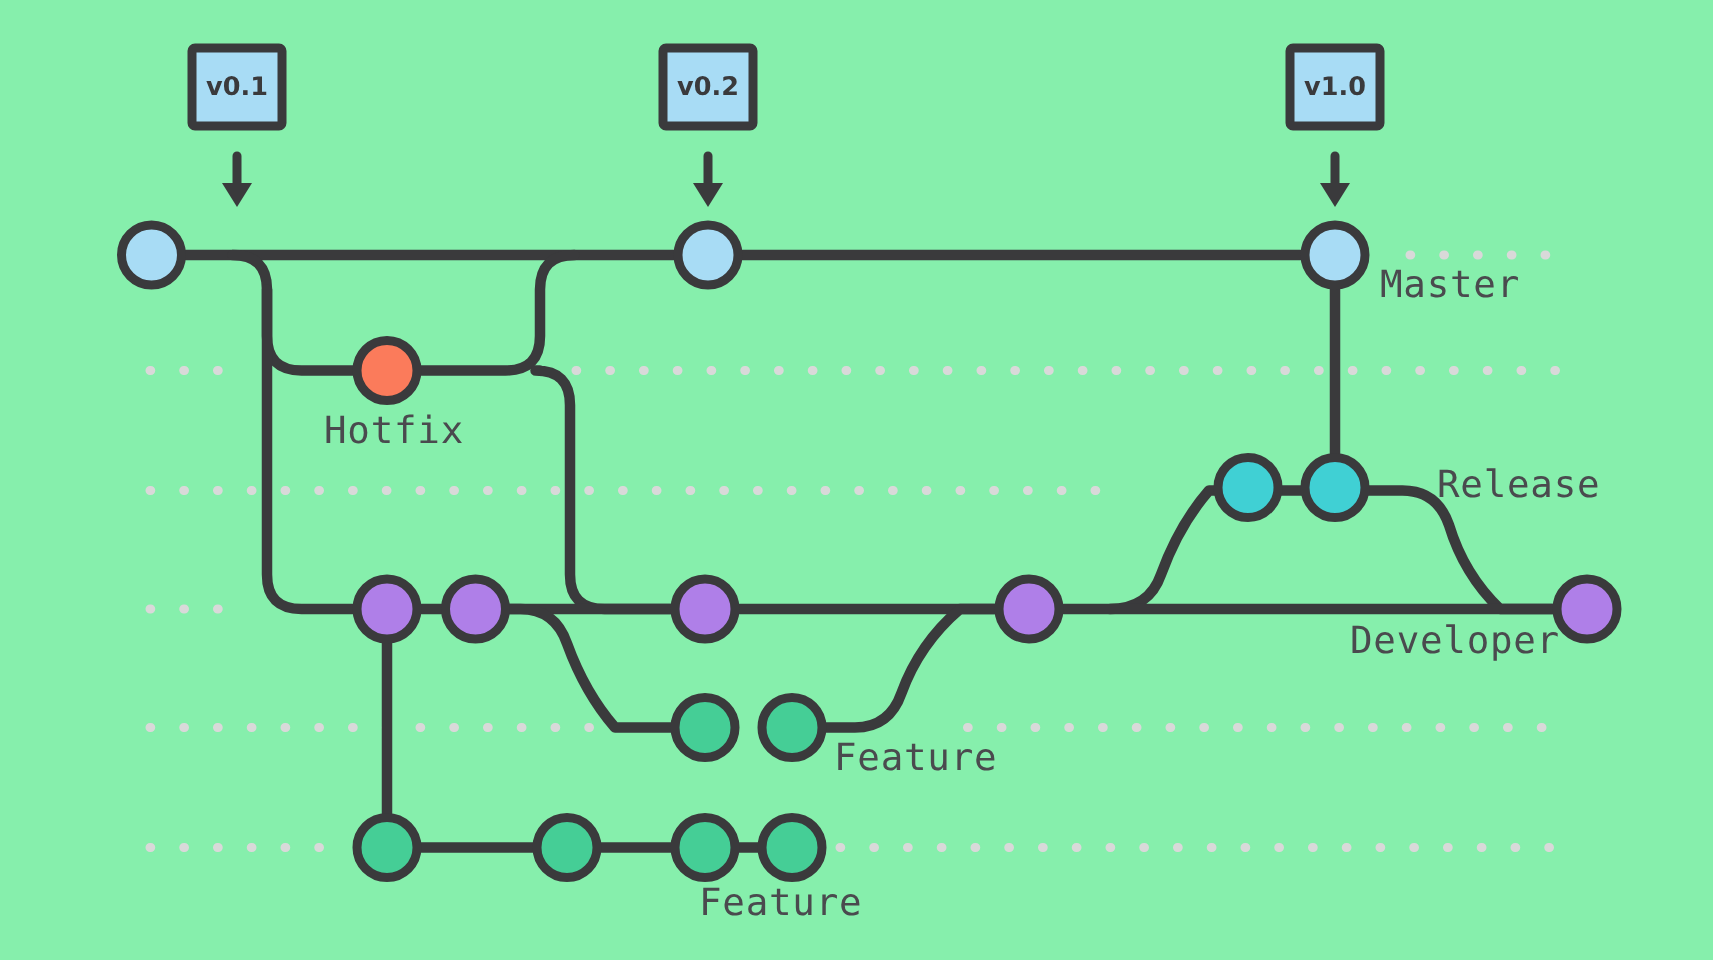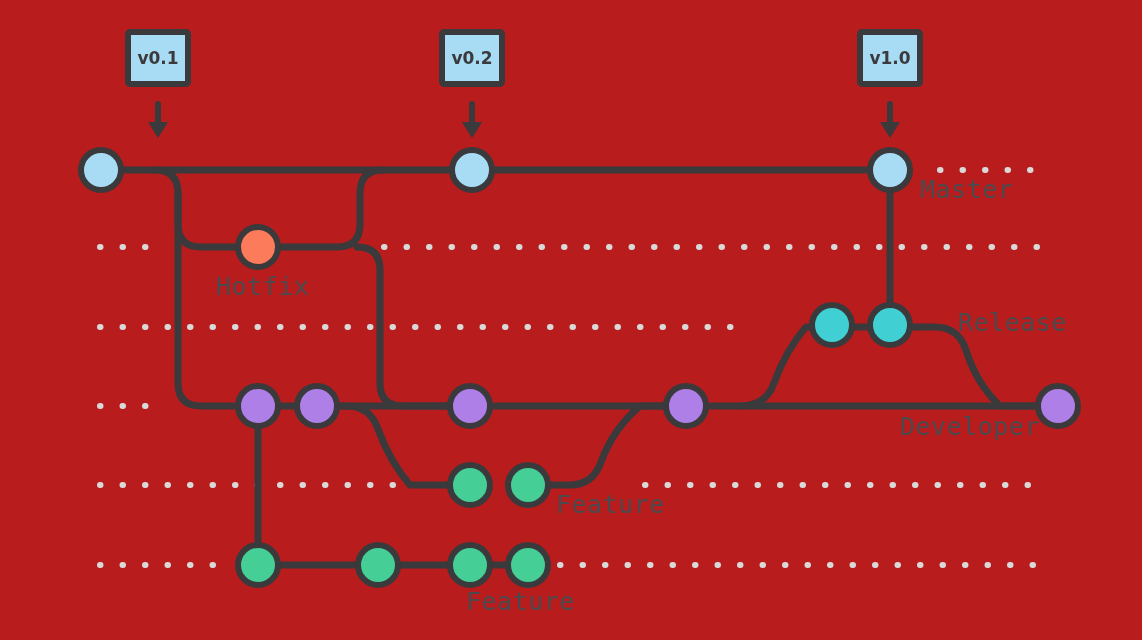--- a/index.html
+++ b/index.html
@@ -2,21 +2,21 @@
 <html><head>
 <meta charset="utf-8">
 <style>
   html,body{margin:0;padding:0;}
   body{
     width:1142px;height:640px;
     background:#ffffff;
     font-family:"DejaVu Sans Mono", monospace;
     overflow:hidden;
   }
-  #stage{position:relative;width:1142px;height:640px;background:#b91c1c;}
+  #stage{position:relative;width:1142px;height:640px;background:#86efac;}
   svg#diagram{position:absolute;top:0;left:0;width:1142px;height:640px;display:block;}
   .branch-line{fill:none;stroke:#3a3a3c;stroke-width:7;stroke-linecap:round;stroke-linejoin:round;}
   .guide{stroke:#d9d9d9;stroke-width:6;stroke-linecap:round;stroke-dasharray:0.5 22;fill:none;}
   .node-circle{stroke:#3a3a3c;stroke-width:6;}
   .tag-box{stroke:#3a3a3c;stroke-width:6;}
   .tag-text{
     font-family:"DejaVu Sans","Liberation Sans",sans-serif;
     font-size:17px;font-weight:600;fill:#3a3a3c;
     text-anchor:middle;dominant-baseline:middle;
   }

